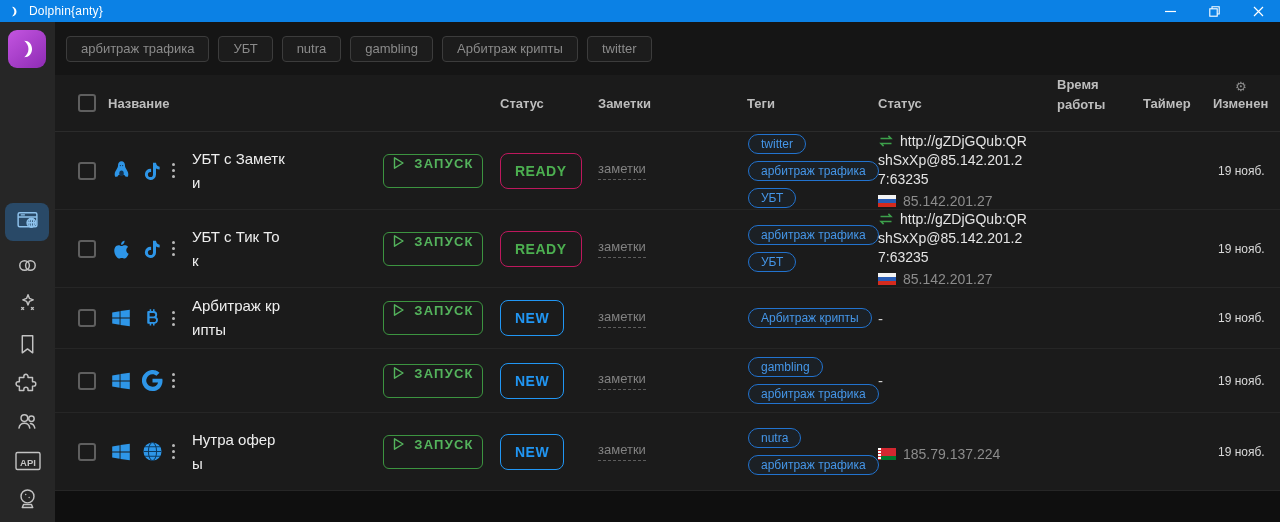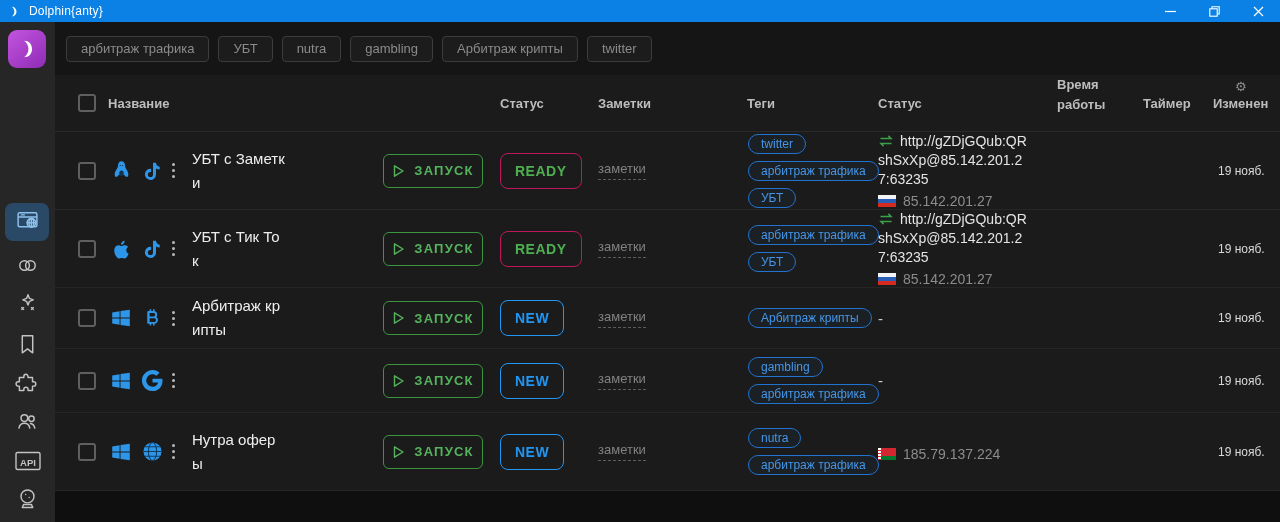--- a/index.html
+++ b/index.html
@@ -56,21 +56,21 @@
   .c-notes{left:543px;}
   .c-tags{left:693px;flex-direction:column;align-items:flex-start;justify-content:center;gap:7px;}
   .c-proxy{left:823px;width:152px;}
   .c-mod{left:1163px;font-size:12px;color:#d9d9d9;white-space:nowrap;}
 
   .chk{appearance:none;-webkit-appearance:none;width:18px;height:18px;margin:0;background:transparent;
        border:2px solid #5f5f5f;border-radius:3px;}
   .kebab{display:flex;flex-direction:column;gap:3px;}
   .kebab i{width:3px;height:3px;border-radius:50%;background:#b9b9b9;}
 
-  .launch-btn{width:100px;height:34px;display:flex;align-items:center;justify-content:center;gap:9px;
+  .launch-btn{width:100px;height:34px;display:flex;align-items:flex-start;justify-content:center;gap:9px;
               background:transparent;border:1px solid #3c9440;border-radius:6px;color:#54b35c;
               font-size:13px;font-weight:700;letter-spacing:1.2px;
               font-family:"Liberation Sans","DejaVu Sans",sans-serif;}
   .badge{height:34px;display:flex;align-items:center;justify-content:center;padding:0 14px;
          border-radius:8px;font-size:14px;font-weight:700;letter-spacing:.5px;background:transparent;}
   .badge.green{border:1px solid #be185d;color:#4caf50;}
   .badge.blue{border:1px solid #2196f3;color:#2196f3;}
   .notes{font-size:13px;color:#828282;border-bottom:1px dashed #5c5c5c;padding-bottom:3px;}
 
   .tag-pill{border:1px solid #2273cf;border-radius:10px;padding:2px 12px;font-size:12px;color:#4596e8;

